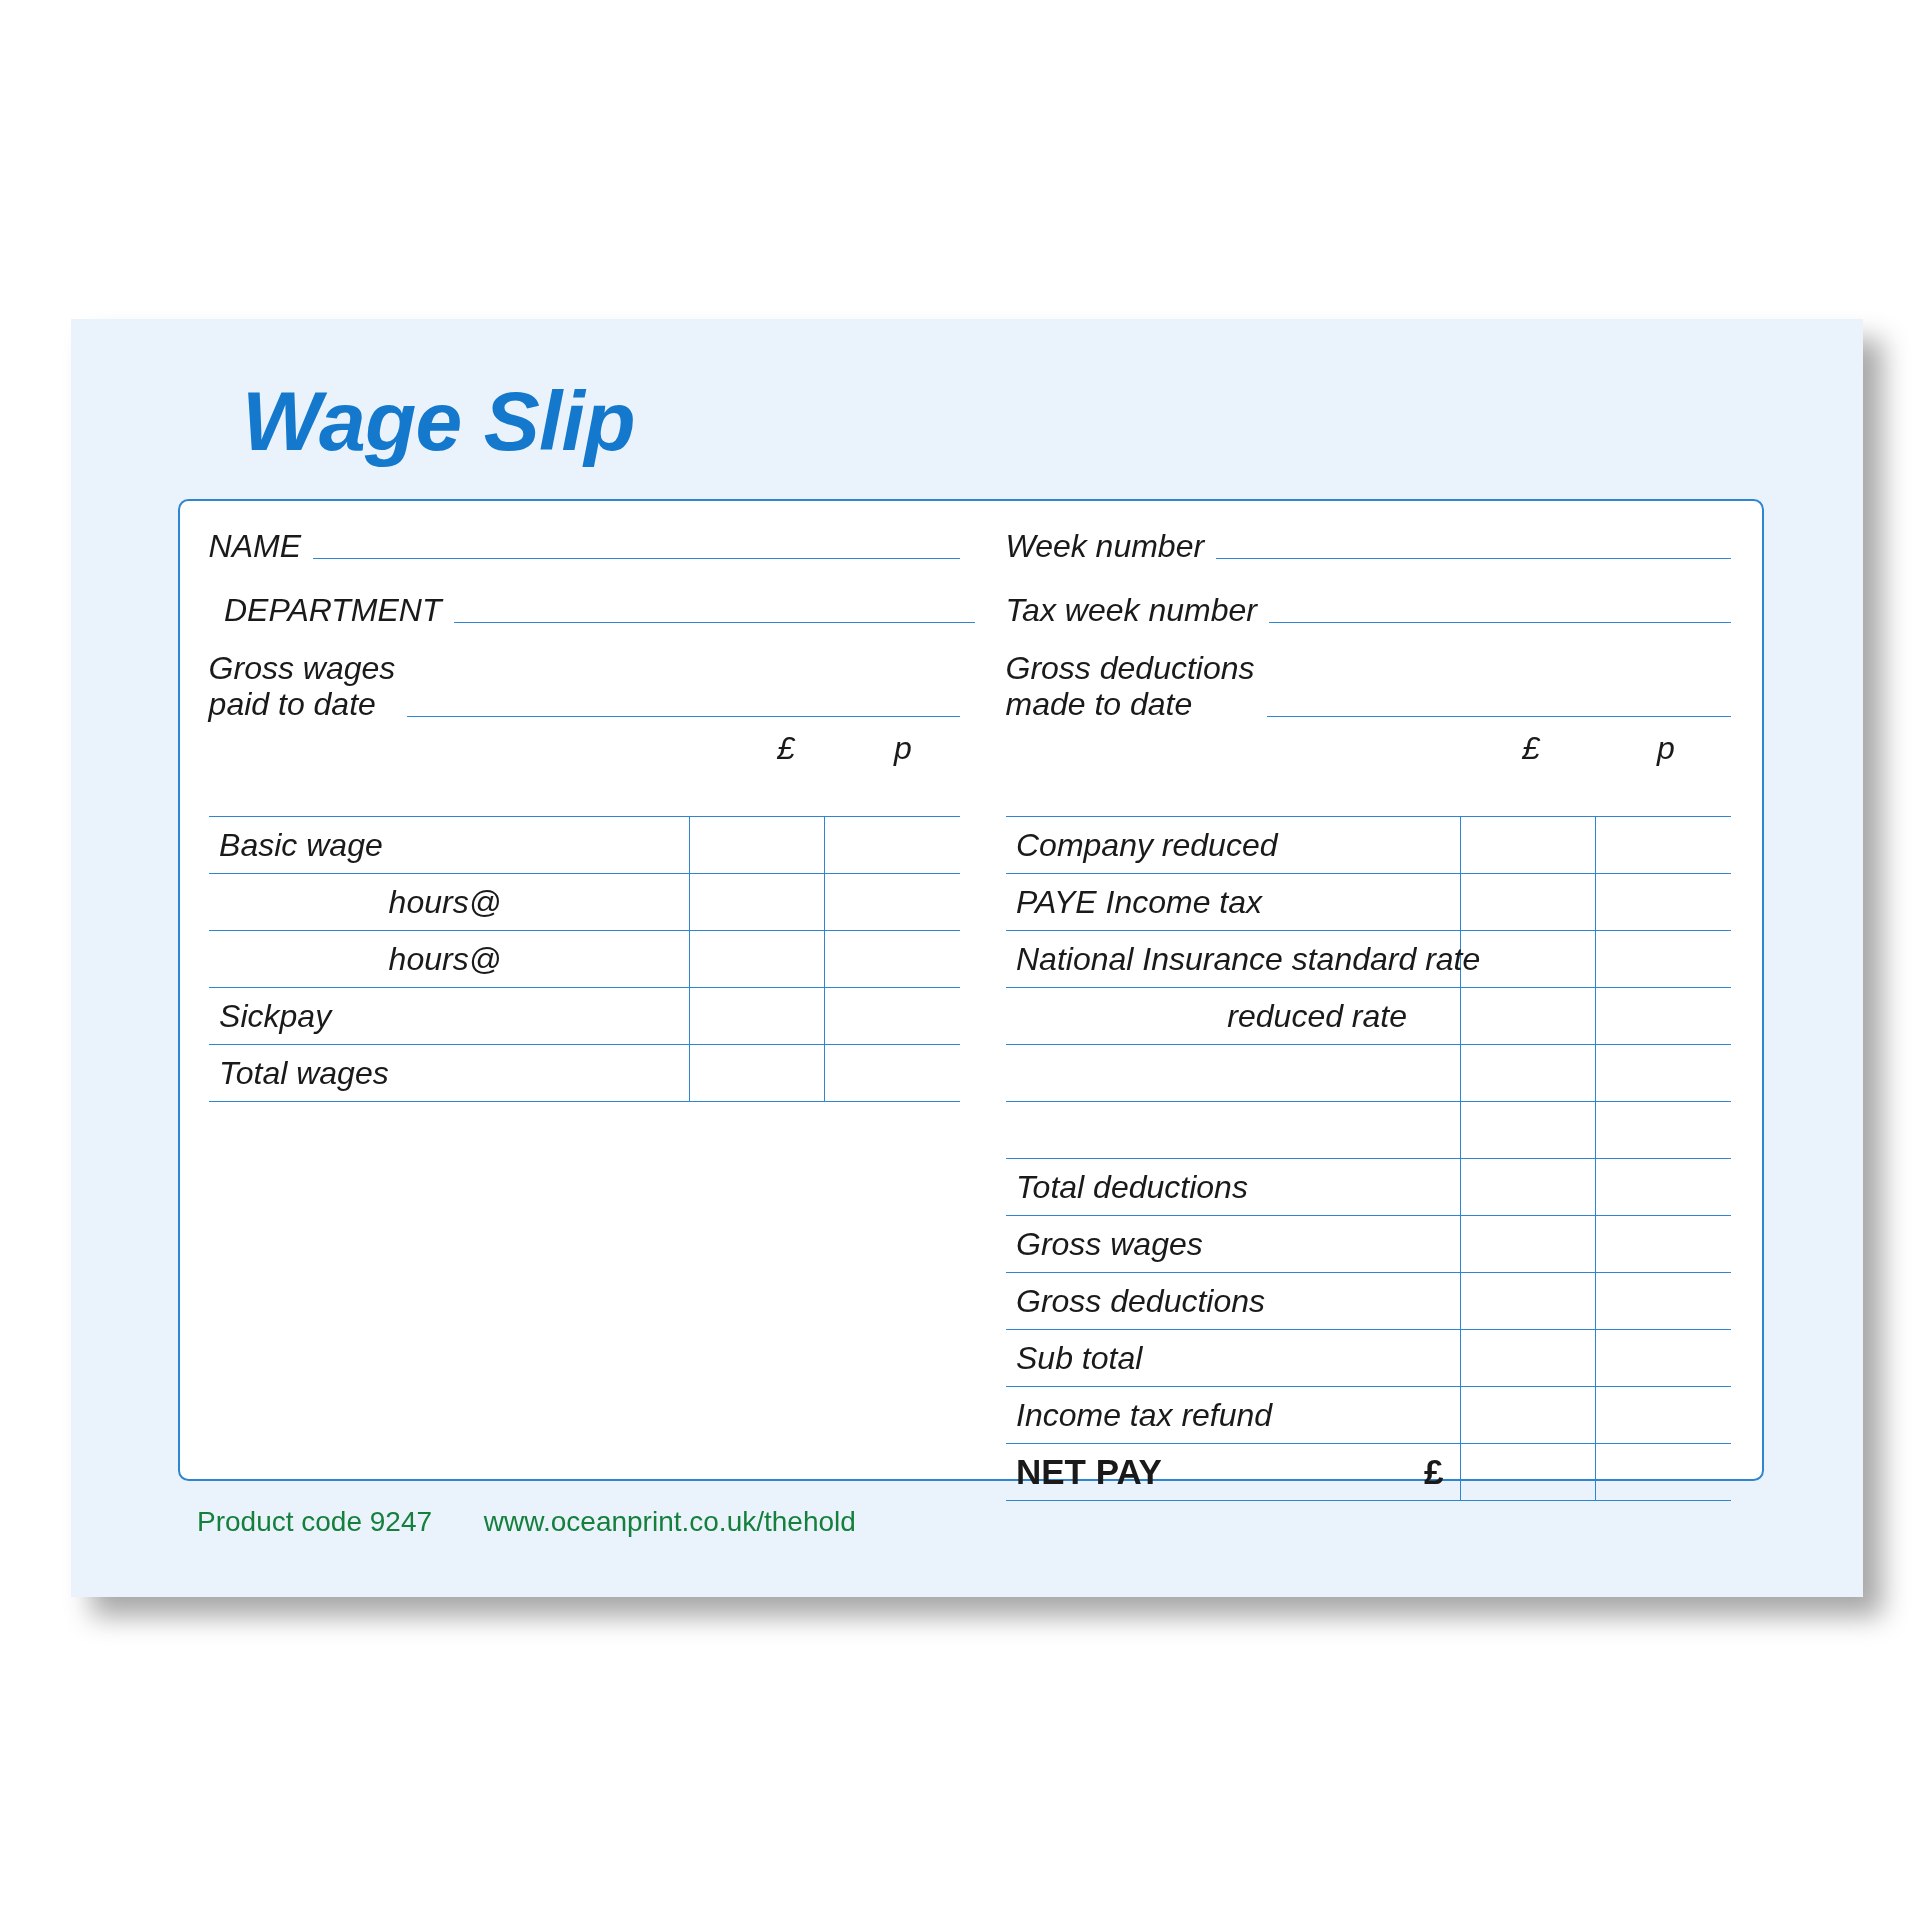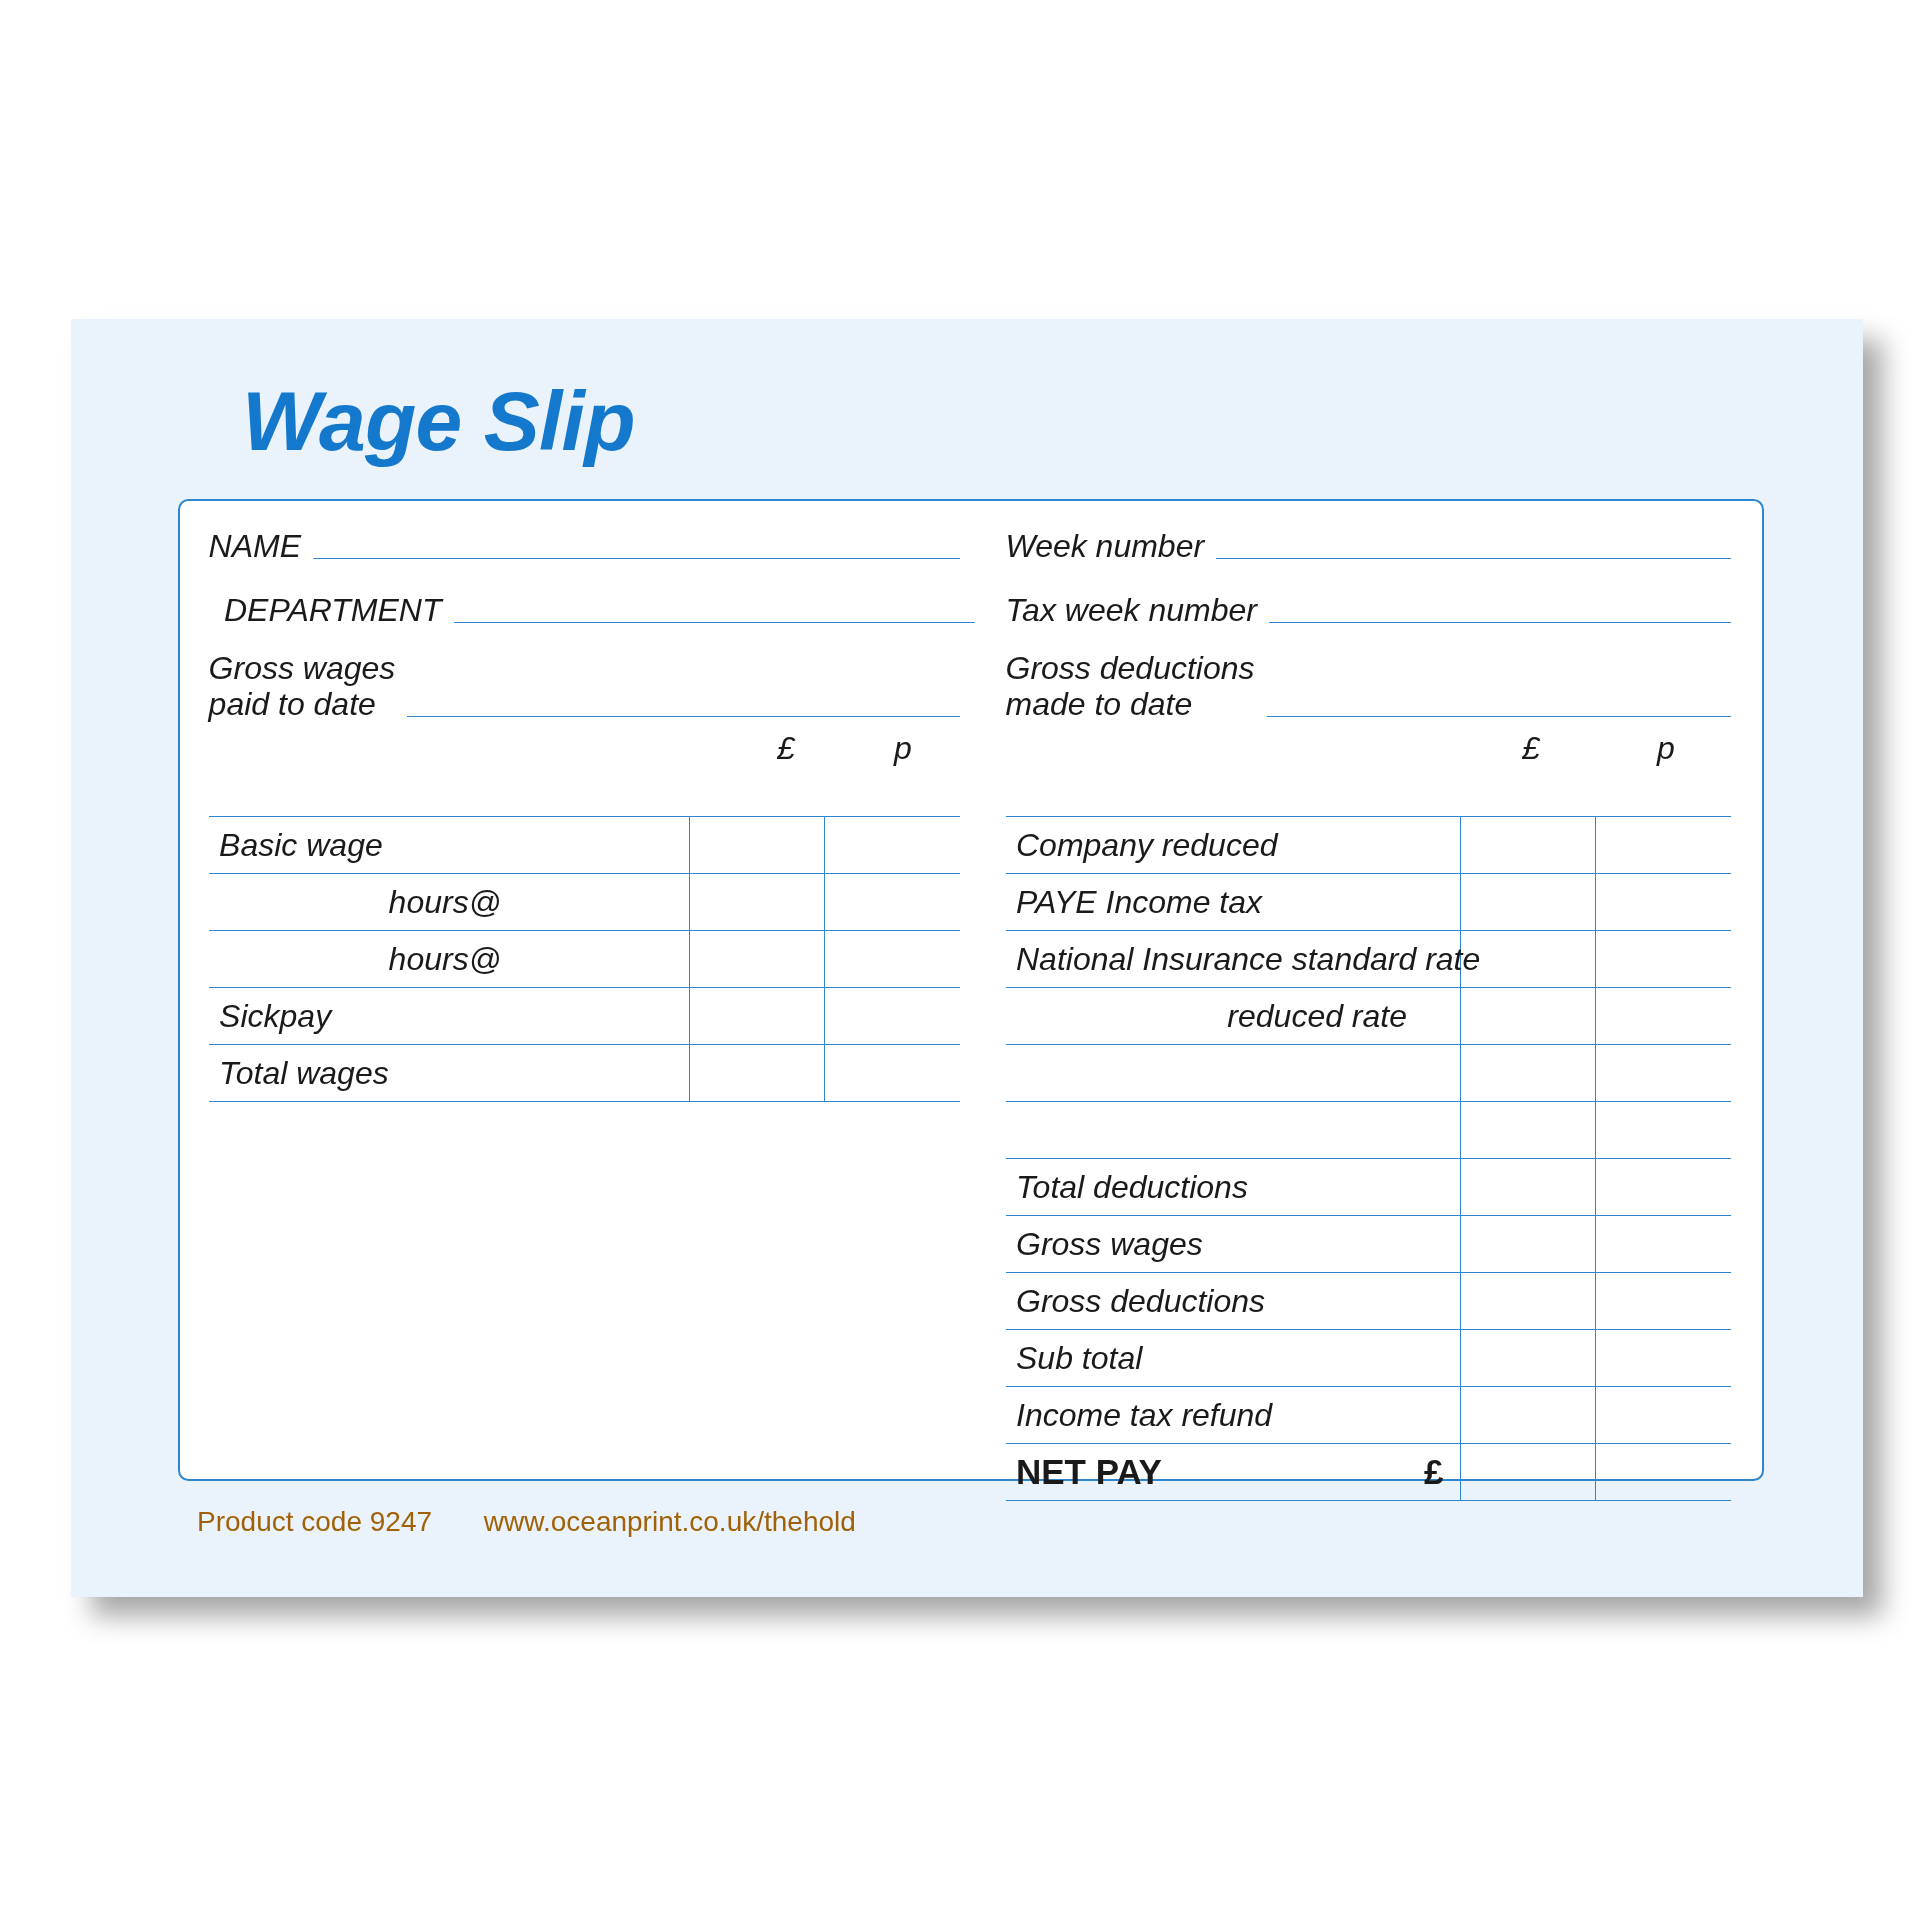--- a/index.html
+++ b/index.html
@@ -144,21 +144,21 @@
     transform: translateY(-50%);
   }
 
   
 
   .footer {
     position: absolute;
     left: 126px;
     top: 1187px;
     font-size: 28px;
-    color: #a16207;
+    color: #15803d;
     white-space: nowrap;
   }
   .footer .code { margin-right: 44px; }
 </style>
 </head>
 <body>
 
 <div class="page">
   <div class="slip">
     <div class="slip-inner">

